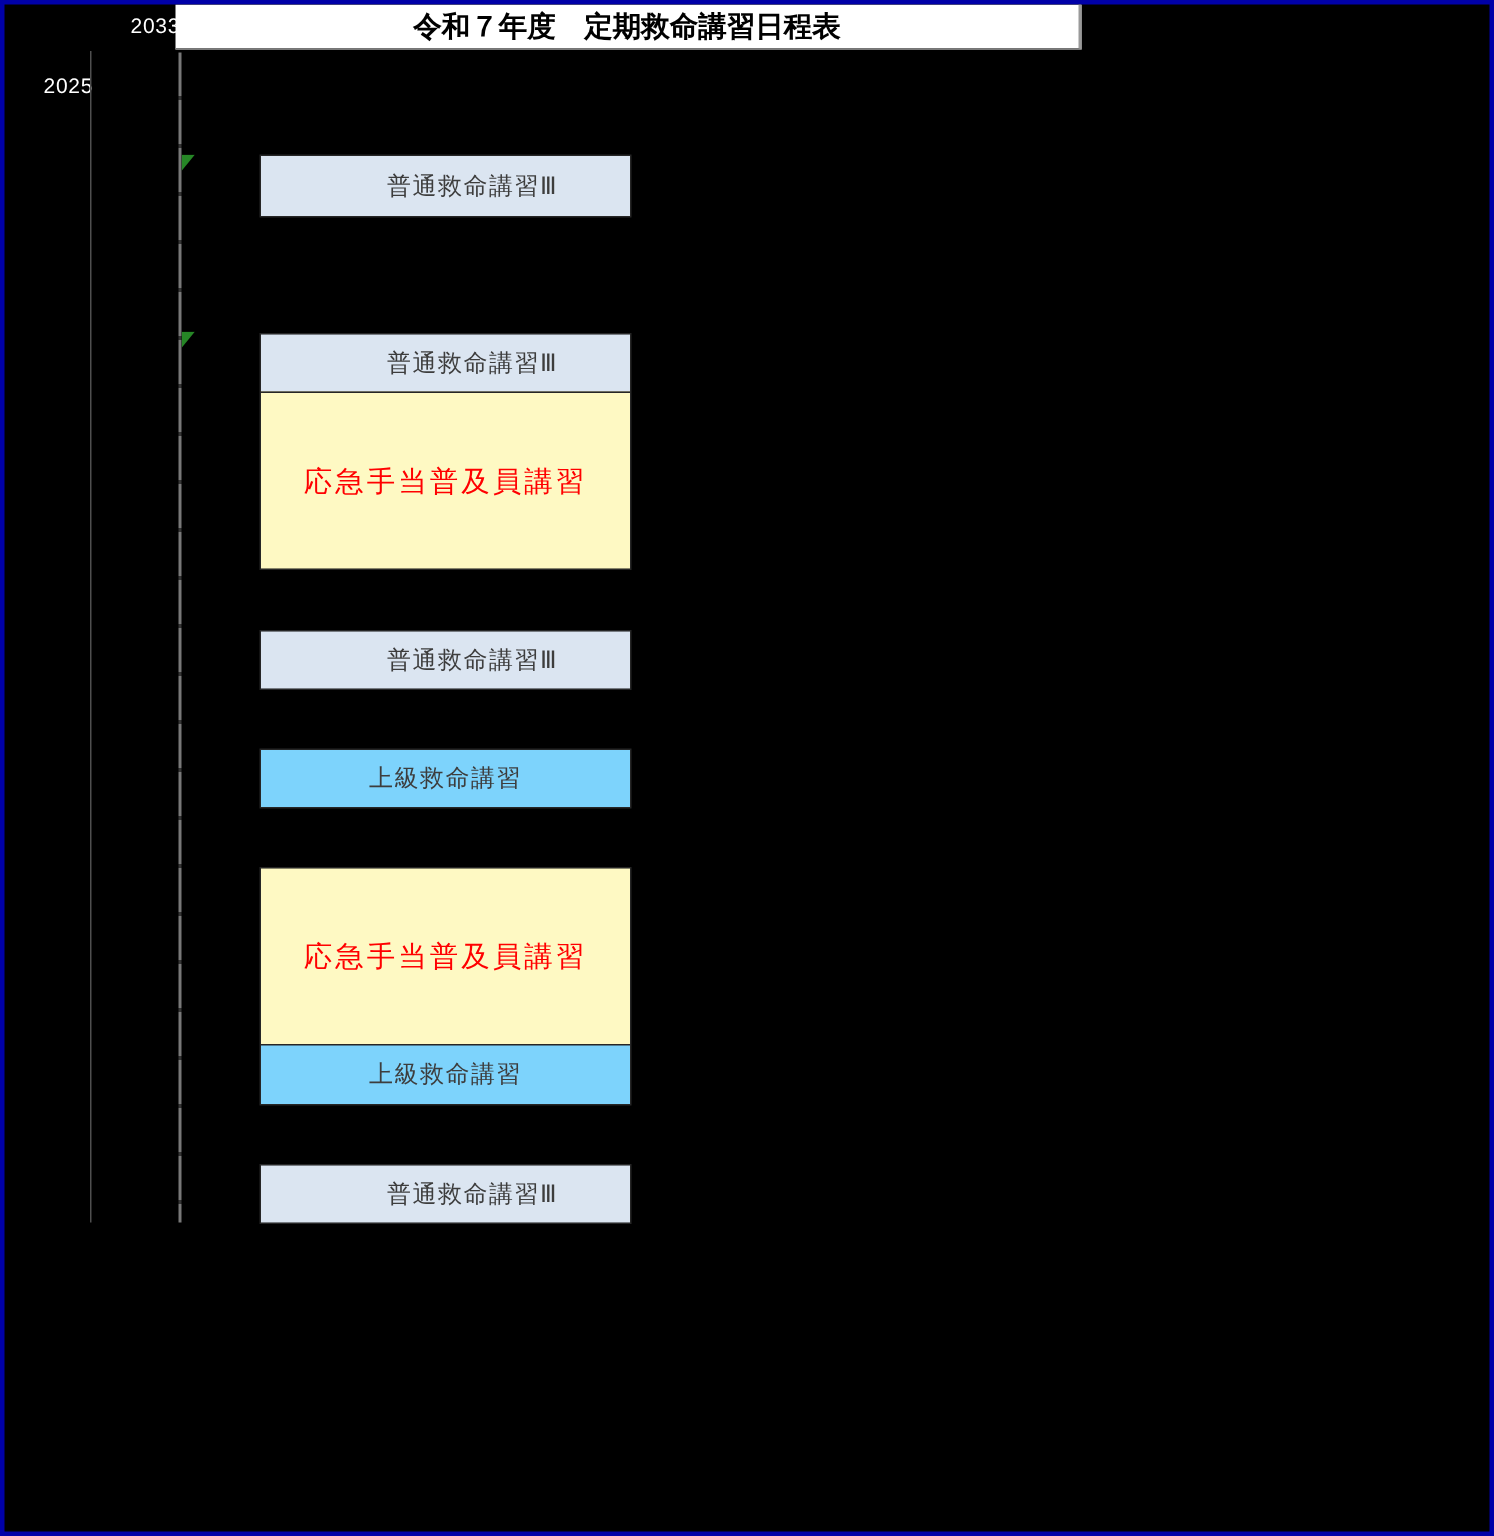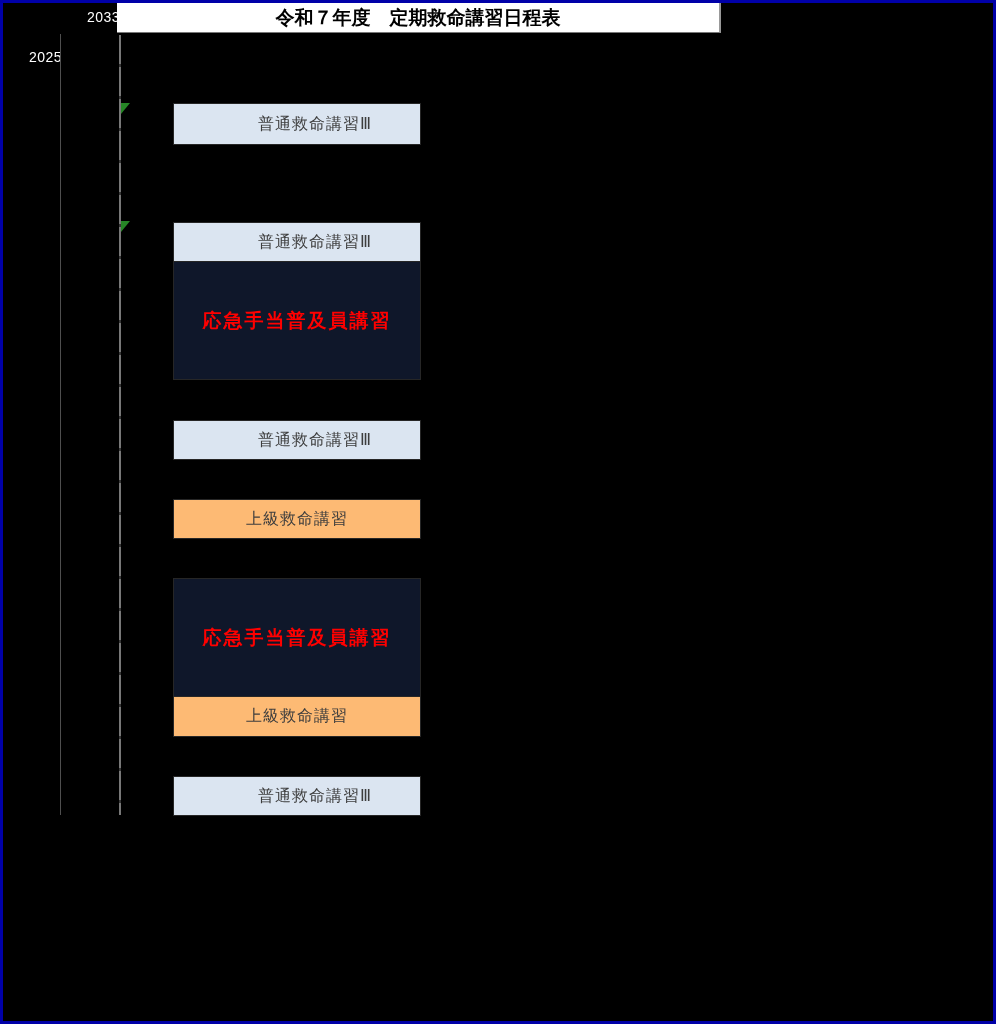--- a/index.html
+++ b/index.html
@@ -81,24 +81,24 @@
   .cell{
     display:flex;
     align-items:center;
     justify-content:center;
     font-size:16px;
     color:#3d3d3d;
     letter-spacing:1px;
   }
   .cell + .cell{border-top:1px solid #262626;}
   .cell.blue{background:#dbe5f1;height:38px;padding-left:36px;}
-  .cell.green{background:#fdba74;height:38px;}
+  .cell.green{background:#7dd3fc;height:38px;}
   .cell.pink{
-    background:#0f172a;height:117px;
-    font-weight:bold;font-size:19px;color:#ff0000;letter-spacing:2px;
+    background:#fef9c3;height:117px;
+    font-weight:normal;font-size:19px;color:#ff0000;letter-spacing:2px;
   }
   .b1 .cell.blue{height:40px;}
   .b5 .cell.green{height:39px;}
 </style>
 </head>
 <body>
 
 <div class="canvas">
 
   <div class="year-label year-2025">2025</div>

